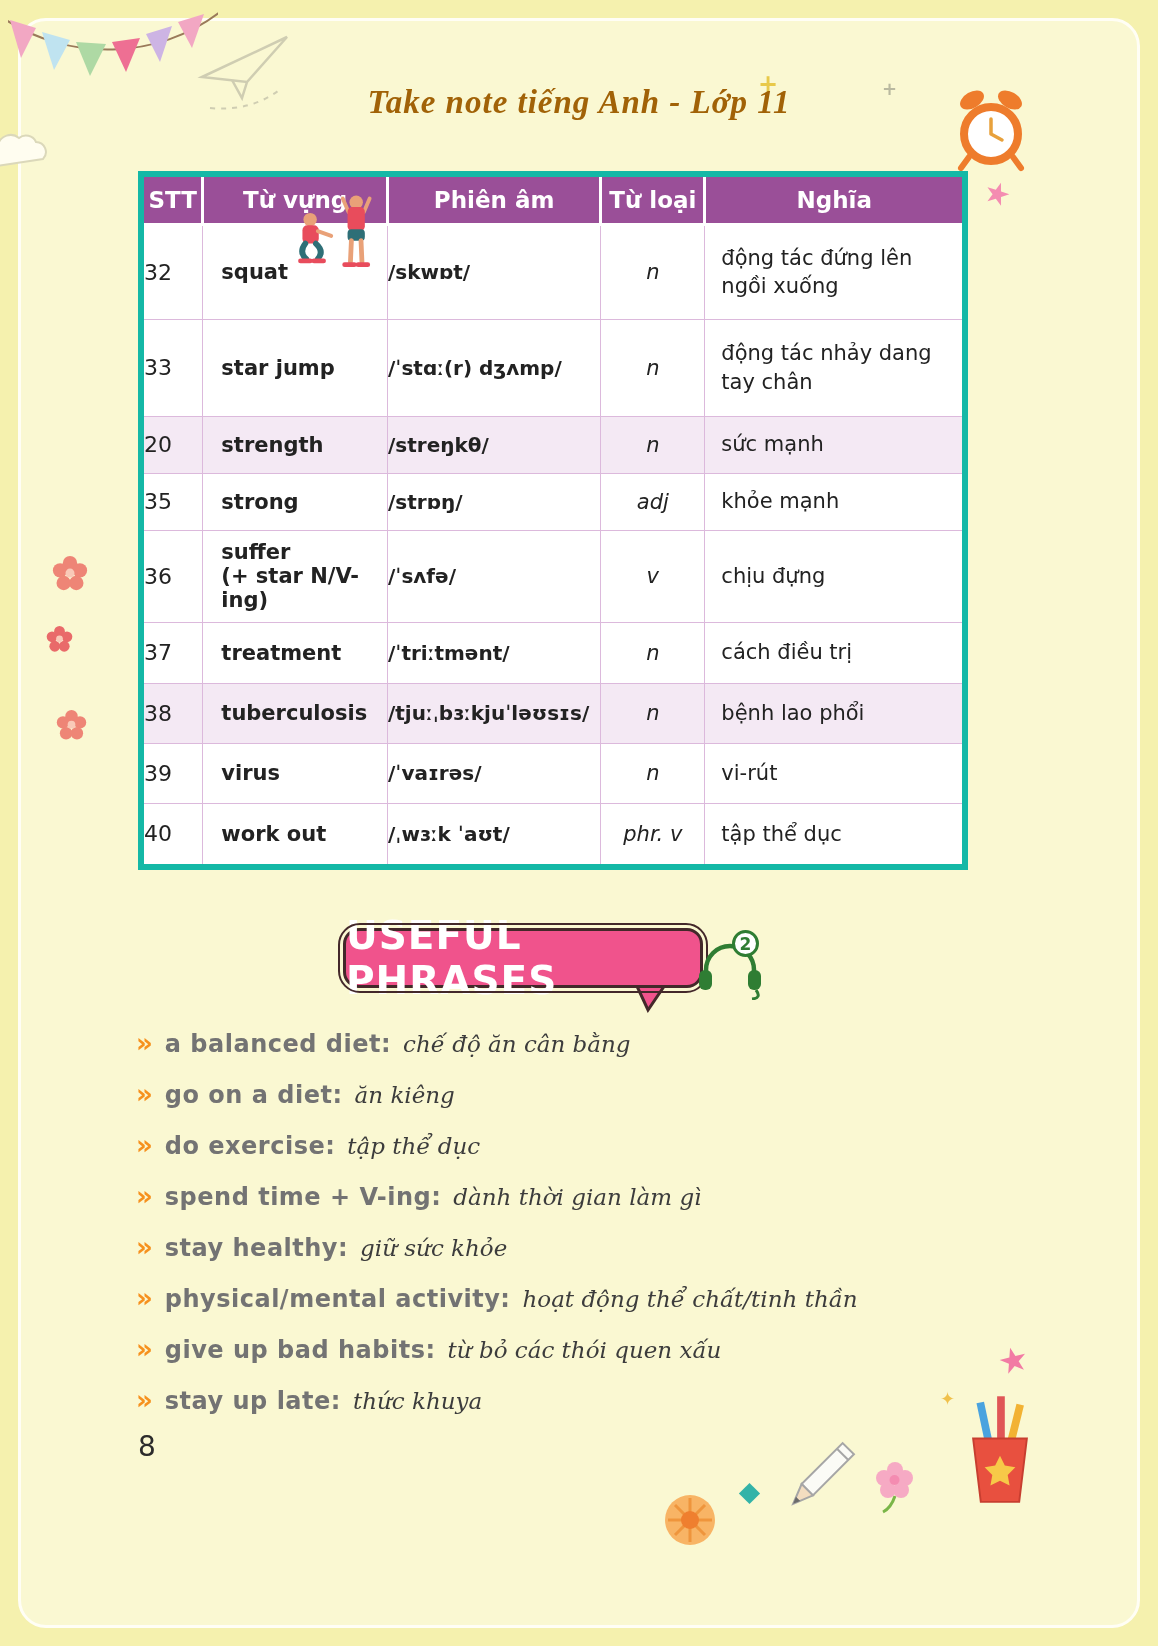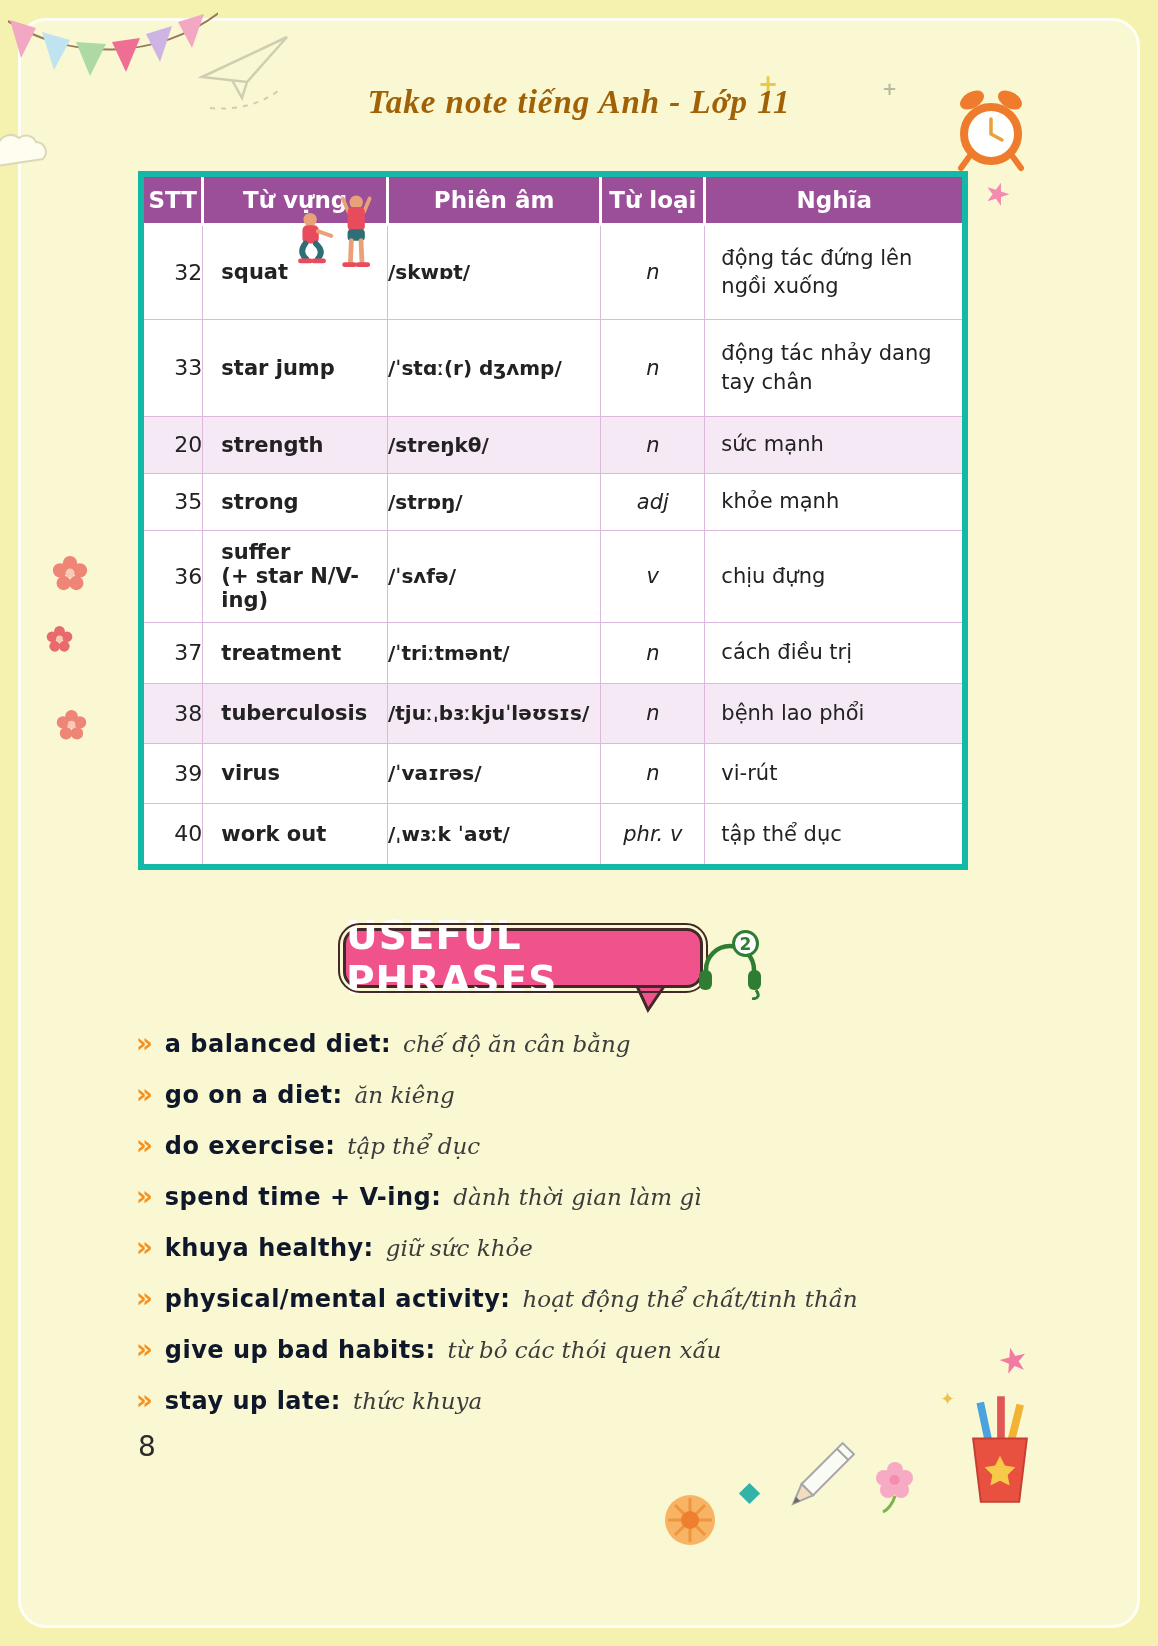--- a/index.html
+++ b/index.html
@@ -27,21 +27,21 @@
   .vocab-table th {
     background:#9a4f98; color:#fff; font-weight:bold; font-size:23px;
     border:3px solid #fff; height:50px;
   }
   .vocab-table td {
     border:1px solid #dcb9dc; font-size:21px; background:#fff; vertical-align:middle;
   }
   tbody tr:nth-child(3) td, tbody tr:nth-child(7) td { background:#f4e9f4; }
   .h95{height:95px}.h97{height:97px}.h57{height:57px}.h92{height:92px}
   .h61{height:61px}.h60{height:60px}.h58{height:64px}
-  td.stt { text-align:right; font-size:22px; }
+  td.stt { text-align:left; font-size:22px; }
   td.word { padding-left:18px; font-weight:bold; position:relative; }
   td.word .note { display:block; }
   td.ipa { text-align:left; font-size:20px;font-weight:bold; }
   td.pos { text-align:center; font-style:italic; }
   td.meaning { padding-left:16px; padding-right:10px; line-height:1.35; }
   .squat-art { position:absolute; right:2px; top:-36px; z-index:4; }
   
   .badge {
     position:absolute; left:343px; top:928px; width:360px; height:60px;
     background:#f0538c; border:3px solid #43282a; border-radius:16px;
@@ -56,21 +56,21 @@
   .headset { position:absolute; left:694px; top:926px; width:90px; height:80px; z-index:3; }
   .track-circle {
     position:absolute; left:38px; top:4px; width:27px; height:27px;
     border:3px solid #2f7d33; border-radius:50%; background:#fff; color:#2f7d33;
     font-weight:bold; font-size:17px; display:flex; align-items:center; justify-content:center;
   }
   
   .phrases { position:absolute; left:136px; top:1028px; display:flex; flex-direction:column; gap:20px; }
   .phrase { display:flex; align-items:baseline; gap:12px; line-height:30px; }
   .chev { color:#f6911e; font-weight:bold; font-size:26px; }
-  .phrase .en { color:#0f172a; font-weight:bold; font-size:24px; letter-spacing:0.5px; }
+  .phrase .en { color:#737373; font-weight:bold; font-size:24px; letter-spacing:0.5px; }
   .phrase .vi { color:#3c3c3c; font-style:italic; font-size:23px; font-family:"DejaVu Serif", serif; }
   
   .page-number { position:absolute; left:138px; top:1430px; font-size:28px; color:#2b2b2b; }
   
   .deco { position:absolute; pointer-events:none; }
   .glyph-star { color:#f48cb1; }
   .d-bunting { left:8px; top:4px; }
   .d-plane { left:192px; top:22px; }
   .d-clock { left:948px; top:86px; }
   .d-spark1 { left:758px; top:70px; color:#e8c94a; font-size:24px; font-weight:bold; }
@@ -336,21 +336,21 @@
       <span class="en">do exercise:</span>
       <span class="vi">tập thể dục</span>
     </div>
     <div class="phrase">
       <span class="chev">»</span>
       <span class="en">spend time + V-ing:</span>
       <span class="vi">dành thời gian làm gì</span>
     </div>
     <div class="phrase">
       <span class="chev">»</span>
-      <span class="en">khuya healthy:</span>
+      <span class="en">stay healthy:</span>
       <span class="vi">giữ sức khỏe</span>
     </div>
     <div class="phrase">
       <span class="chev">»</span>
       <span class="en">physical/mental activity:</span>
       <span class="vi">hoạt động thể chất/tinh thần</span>
     </div>
     <div class="phrase">
       <span class="chev">»</span>
       <span class="en">give up bad habits:</span>

